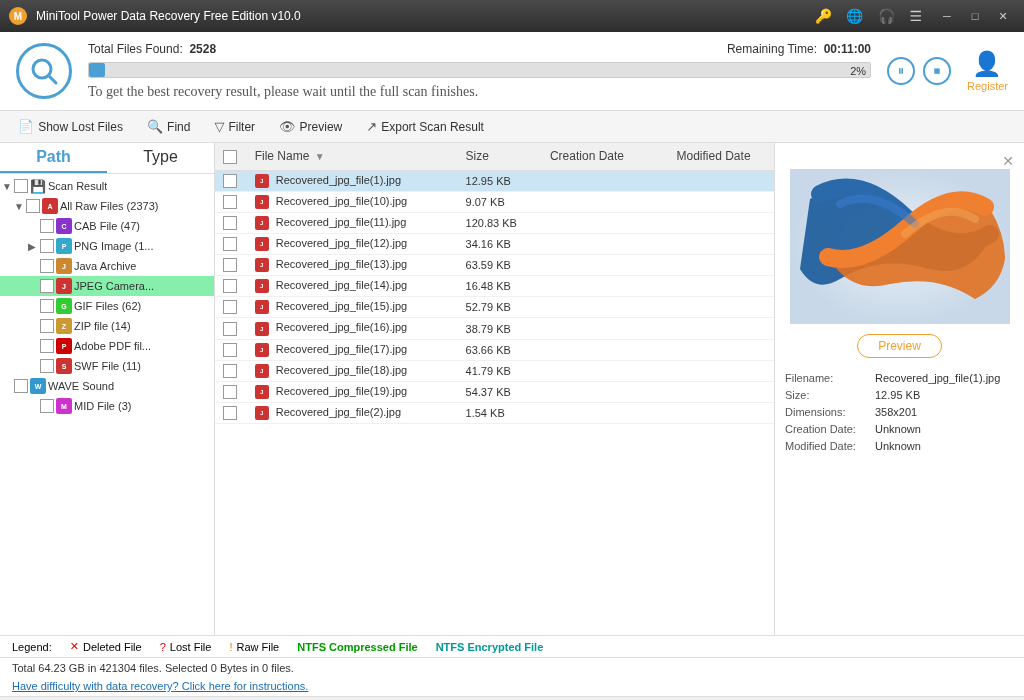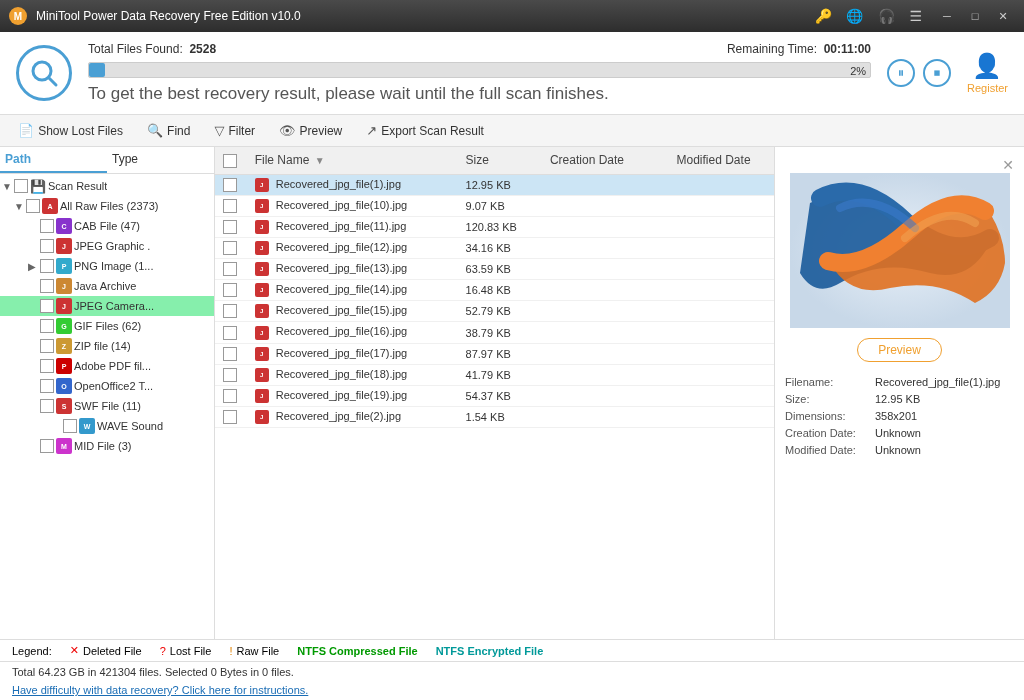--- a/index.html
+++ b/index.html
@@ -39,21 +39,21 @@
       color: #4a9fd4; font-size: 24px;
       flex-shrink: 0;
     }
     .scan-info { flex: 1; }
     .scan-stats { display: flex; justify-content: space-between; margin-bottom: 6px; }
     .scan-stats span { font-size: 12px; color: #333; }
     .scan-stats strong { color: #333; }
     .progress-bar-wrap { position: relative; height: 16px; background: #e0e0e0; border-radius: 2px; border: 1px solid #ccc; margin-bottom: 6px; }
     .progress-bar-fill { height: 100%; background: #4a9fd4; width: 2%; border-radius: 2px; }
     .progress-pct { position: absolute; right: 4px; top: 0; line-height: 16px; font-size: 11px; color: #333; }
-    .scan-msg { font-size: 17px; color: #555; }
+    .scan-msg { font-size: 14px; color: #555; font-family: Liberation Serif, serif; }
     .progress-controls { display: flex; gap: 8px; align-items: center; }
     .ctrl-btn {
       width: 28px; height: 28px; border-radius: 50%;
       border: 2px solid #4a9fd4; background: white;
       display: flex; align-items: center; justify-content: center;
       cursor: pointer; color: #4a9fd4; font-size: 13px;
     }
     .register-btn { display: flex; flex-direction: column; align-items: center; cursor: pointer; color: #f0a030; font-size: 11px; }
     .register-icon { font-size: 24px; margin-bottom: 2px; }
 
@@ -80,22 +80,22 @@
       background: white;
       border-right: 1px solid #ddd;
       overflow-y: auto;
       flex-shrink: 0;
     }
     .tab-bar {
       display: flex;
       border-bottom: 1px solid #ddd;
     }
     .tab {
-      flex: 1; padding: 5px; text-align: left;
-      cursor: pointer; font-size: 12px; color: #333;
+      flex: 1; padding: 5px; text-align: center;
+      cursor: pointer; font-size: 16px; color: #333;
       border-bottom: 2px solid transparent;
     }
     .tab.active { border-bottom: 2px solid #4a9fd4; color: #4a9fd4; font-weight: bold; }
 
     .tree-panel { padding: 2px 0; overflow-y: auto; height: calc(100% - 32px); }
     .tree-item {
       display: flex; align-items: center;
       padding: 2px 2px;
       cursor: pointer; white-space: nowrap;
       font-size: 12px;
@@ -306,28 +306,20 @@
 
       <div class="tree-item" style="padding-left:28px;">
         <span class="expander">&nbsp;</span>
         <span class="cb"></span>
         <span class="tree-icon">
             <span class="icon-type icon-cab">C</span>
           </span>
         <span class="tree-label">CAB File (47)</span>
       </div>
 
-      <div class="tree-item" style="padding-left:28px;">
-        <span class="expander">&nbsp;</span>
-        <span class="cb"></span>
-        <span class="tree-icon">
-            <span class="icon-type icon-jpeg">J</span>
-          </span>
-        <span class="tree-label">JPEG Graphic .</span>
-      </div>
 
       <div class="tree-item" style="padding-left:28px;">
         <span class="expander">▶</span>
         <span class="cb"></span>
         <span class="tree-icon">
             <span class="icon-type icon-png">P</span>
           </span>
         <span class="tree-label">PNG Image (1...</span>
       </div>
 
@@ -370,39 +362,31 @@
 
       <div class="tree-item" style="padding-left:28px;">
         <span class="expander">&nbsp;</span>
         <span class="cb"></span>
         <span class="tree-icon">
             <span class="icon-type icon-pdf">P</span>
           </span>
         <span class="tree-label">Adobe PDF fil...</span>
       </div>
 
-      <div class="tree-item" style="padding-left:28px;">
-        <span class="expander">&nbsp;</span>
-        <span class="cb"></span>
-        <span class="tree-icon">
-            <span class="icon-type icon-oo">O</span>
-          </span>
-        <span class="tree-label">OpenOffice2 T...</span>
-      </div>
 
       <div class="tree-item" style="padding-left:28px;">
         <span class="expander">&nbsp;</span>
         <span class="cb"></span>
         <span class="tree-icon">
             <span class="icon-type icon-swf">S</span>
           </span>
         <span class="tree-label">SWF File (11)</span>
       </div>
 
-      <div class="tree-item" style="justify-content:center;">
+      <div class="tree-item" style="">
         <span class="expander">&nbsp;</span>
         <span class="cb"></span>
         <span class="tree-icon">
             <span class="icon-type icon-wave">W</span>
           </span>
         <span class="tree-label">WAVE Sound</span>
       </div>
 
       <div class="tree-item" style="padding-left:28px;">
         <span class="expander">&nbsp;</span>
@@ -531,21 +515,21 @@
       <td class="col-modified"></td>
     </tr>
             <tr>
       <td class="col-check">
         <span class="file-cb"></span>
       </td>
       <td class="col-name">
         <span class="icon-type icon-jpeg" style="display:inline-flex;width:14px;height:14px;font-size:6px;margin-right:4px;vertical-align:middle;">J</span>
         Recovered_jpg_file(17).jpg
       </td>
-      <td class="col-size">87.97 KB</td>
+      <td class="col-size">63.66 KB</td>
       <td class="col-created"></td>
       <td class="col-modified"></td>
     </tr>
             <tr>
       <td class="col-check">
         <span class="file-cb"></span>
       </td>
       <td class="col-name">
         <span class="icon-type icon-jpeg" style="display:inline-flex;width:14px;height:14px;font-size:6px;margin-right:4px;vertical-align:middle;">J</span>
         Recovered_jpg_file(18).jpg

